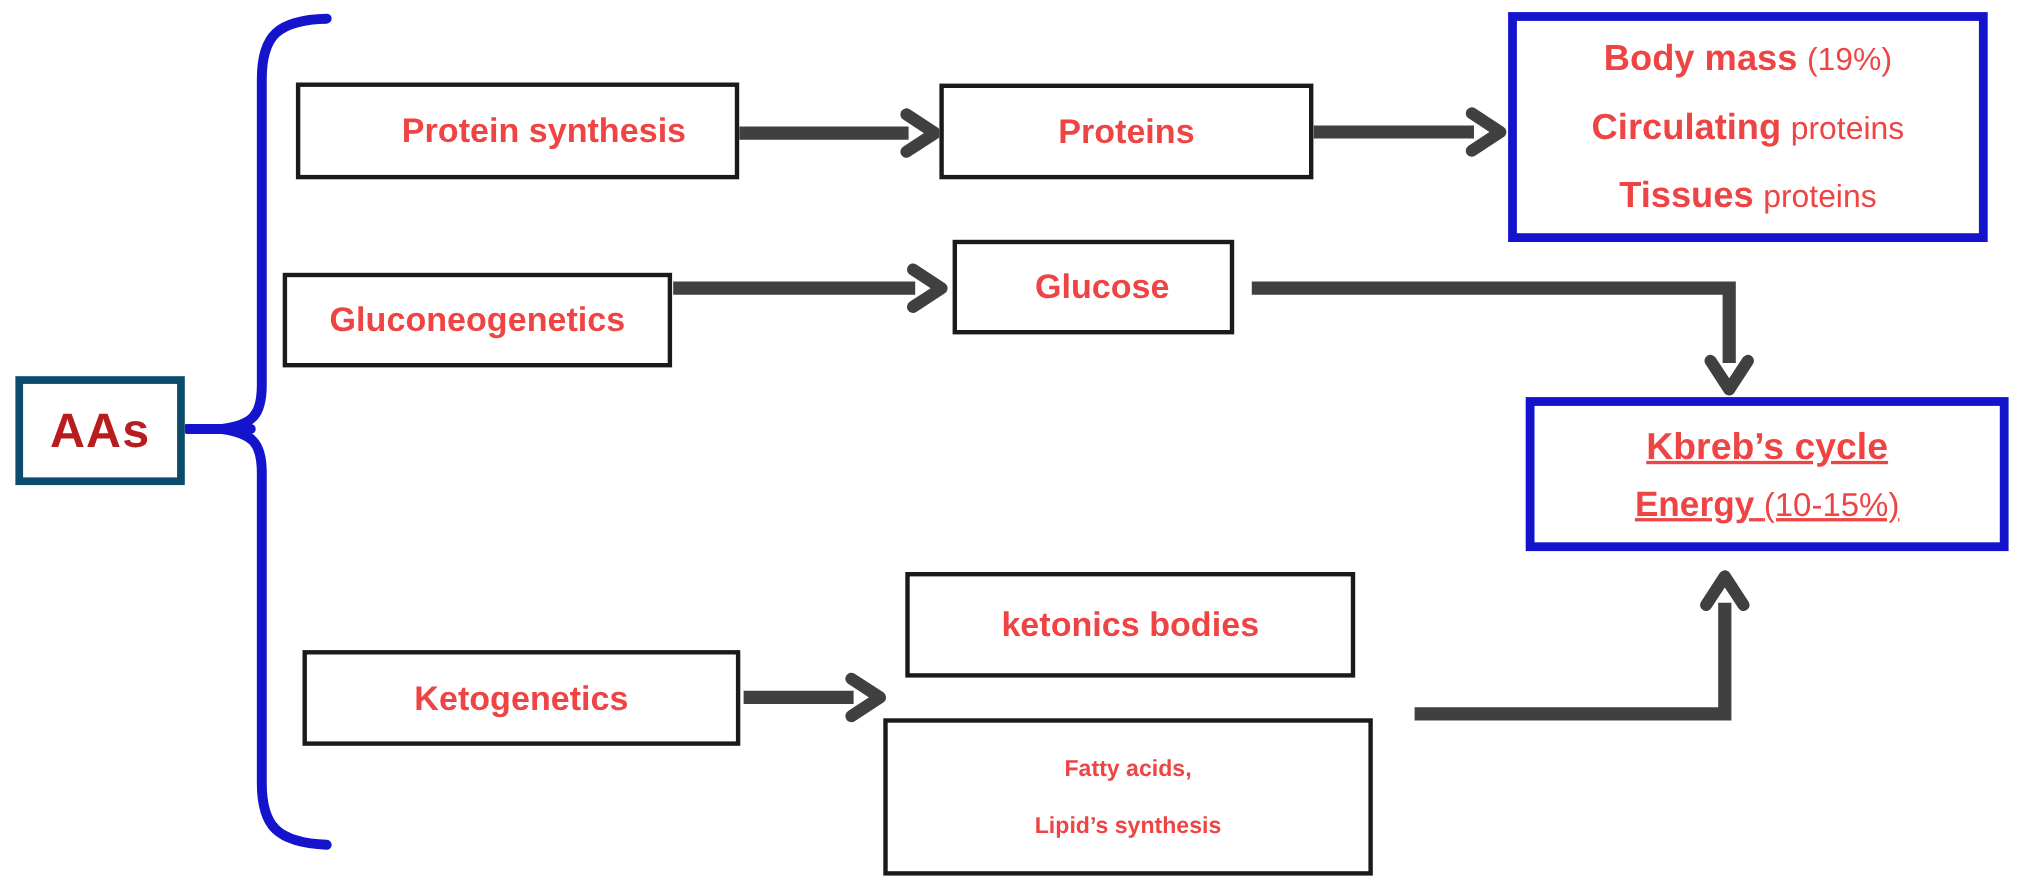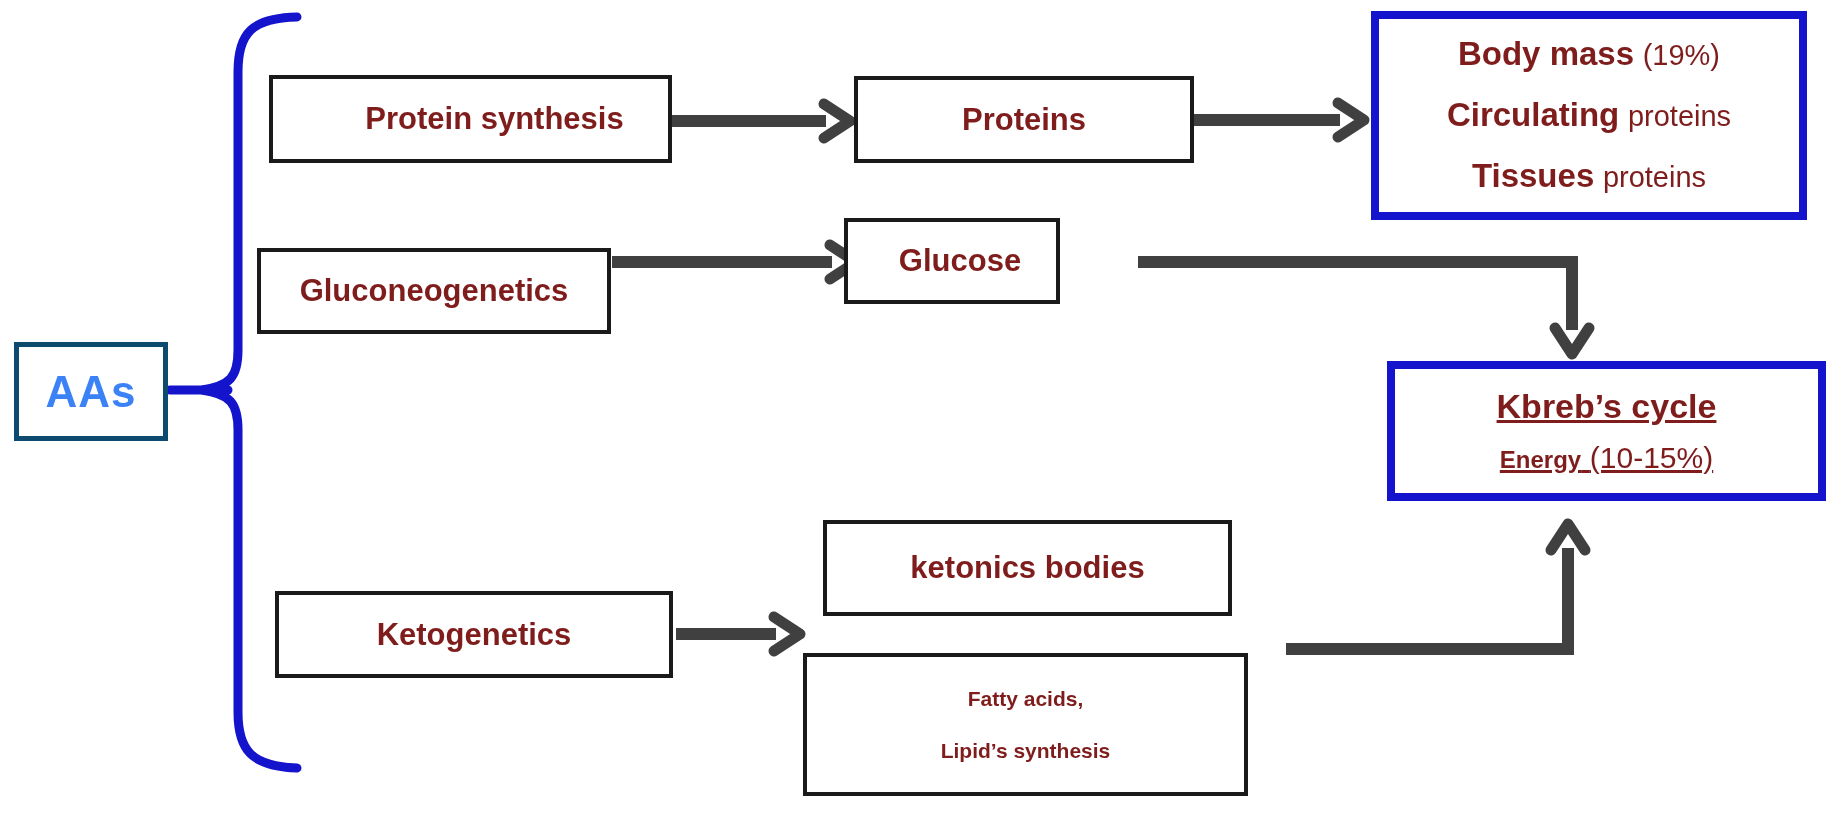--- a/index.html
+++ b/index.html
@@ -38,57 +38,57 @@
     stroke: #404040;
     stroke-width: 11;
     stroke-linecap: round;
     stroke-linejoin: round;
   }
   .box {
     position: absolute;
     box-sizing: border-box;
     background: #ffffff;
     border: 4px solid #1a1a1a;
-    color: #7f1d1d;
+    color: #ef4444;
     display: flex;
     align-items: center;
     justify-content: center;
     text-align: center;
     font-weight: bold;
     font-size: 31px;
     line-height: 1.15;
   }
   .box.blue {
     border: 8px solid #1414CC;
   }
   .box.multiline {
     flex-direction: column;
   }
   .aas {
     position: absolute;
     box-sizing: border-box;
     background: #ffffff;
-    border: 5px solid #0c4a6e;
-    color: #3b82f6;
+    border: 7px solid #0c4a6e;
+    color: #b91c1c;
     display: flex;
     align-items: center;
     justify-content: center;
     font-weight: bold;
     font-size: 44px;
     letter-spacing: 1px;
   }
   .rline {
     line-height: 60px;
     white-space: nowrap;
   }
   .b { font-weight: bold; font-size: 33px; }
   .n { font-weight: normal; font-size: 29px; }
   .krebs-line1 { font-weight: bold; font-size: 34px; line-height: 56px; white-space: nowrap; }
   .krebs-line2 { line-height: 48px; white-space: nowrap; }
-  .krebs-line2 .b { font-size: 24px; }
+  .krebs-line2 .b { font-size: 32px; }
   .krebs-line2 .n { font-size: 30px; }
   .fatty-line { font-weight: bold; font-size: 21px; line-height: 52px; white-space: nowrap; }
 </style>
 </head>
 <body>
 
 <div class="canvas">
 
   <svg class="overlay" viewBox="0 0 1848 814" xmlns="http://www.w3.org/2000/svg">
 
@@ -138,21 +138,21 @@
     <div class="rline">
       <span class="b">Tissues</span>
       <span class="n">proteins</span>
     </div>
   </div>
 
   <div class="box" style="left:257px; top:220px; width:354px; height:86px;margin-top:28px;">
     <span>Gluconeogenetics</span>
   </div>
 
-  <div class="box" style="left:844px; top:218px; width:216px; height:86px;padding-left:16px;">
+  <div class="box" style="left:866px; top:218px; width:256px; height:86px;padding-left:16px;">
     <span>Glucose</span>
   </div>
 
   <div class="box blue multiline" style="left:1387px; top:361px; width:439px; height:140px;text-decoration:underline;">
     <div class="krebs-line1">Kbreb’s cycle</div>
     <div class="krebs-line2">
       <span class="b">Energy</span>
       <span class="n">(10-15%)</span>
     </div>
   </div>

